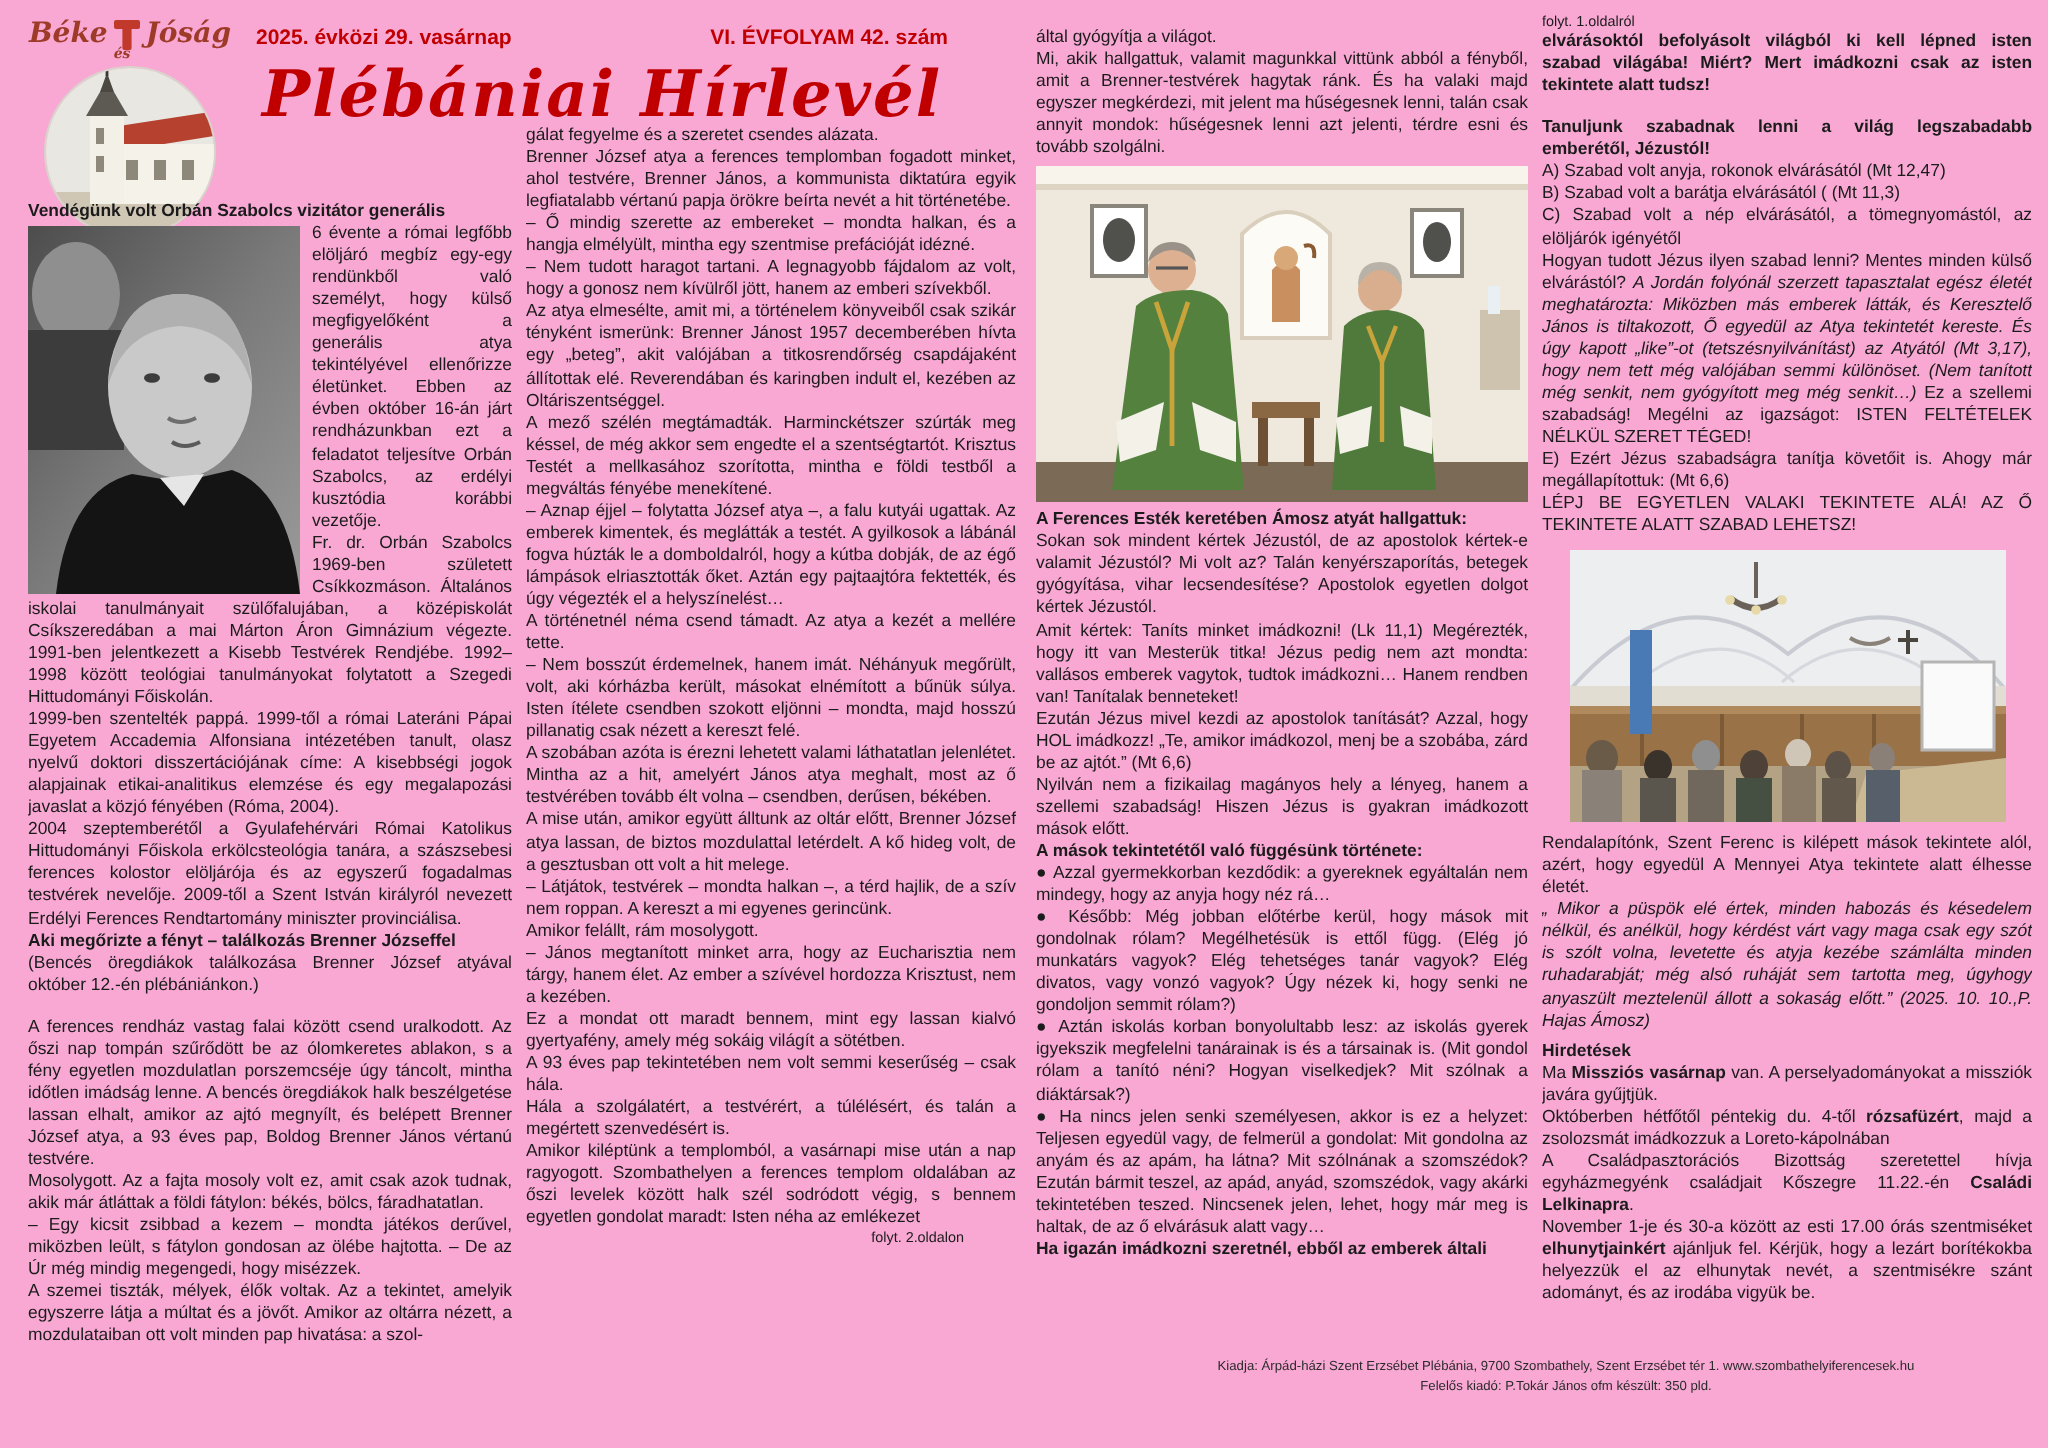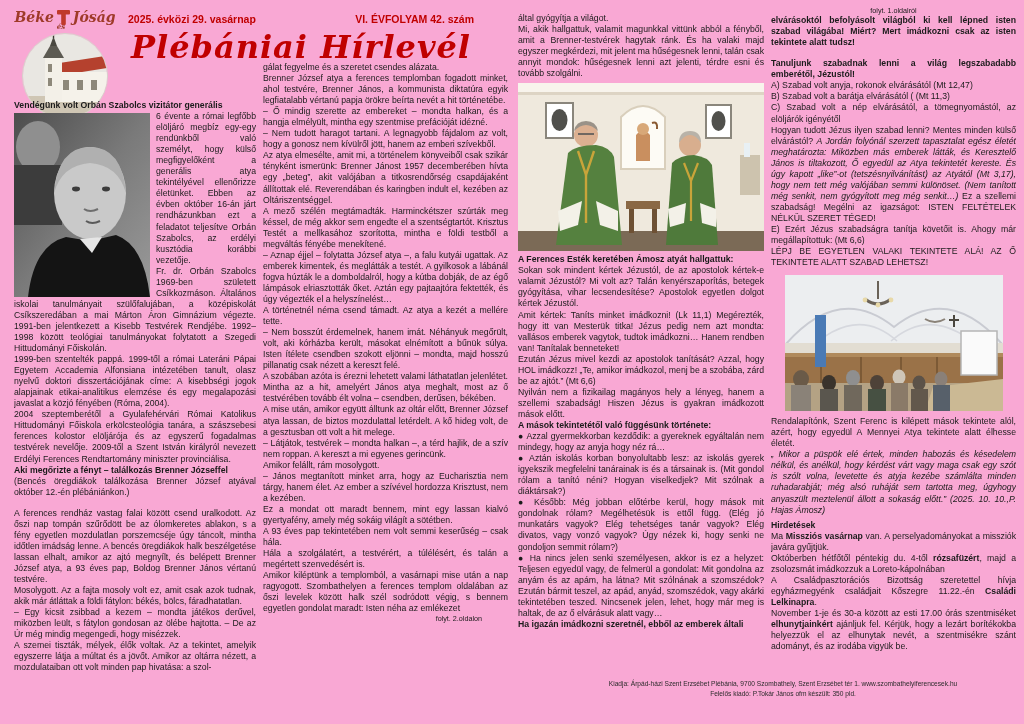--- a/index.html
+++ b/index.html
@@ -29,21 +29,21 @@
   .b{font-weight:bold;}
   .it{font-style:italic;}
   .colhead{font-weight:bold;margin:0 0 6px;}
   .subhead{font-weight:bold;margin:10px 0 0;}
   .gap{height:10px;}
   .smallgap{height:4px;}
   .portrait{float:left;width:136px;height:184px;margin:2px 6px 1px 0;}
   .photo-wide{display:block;width:246px;height:168px;margin:4px 0 3px;}
   .photo-int{display:block;width:218px;height:136px;margin:7px auto 5px;}
   .cont-note{text-align:right;font-size:7.2px;margin-top:10px;padding-right:26px;}
-  .cont-top{text-align:center;font-size:7.2px;margin:0 2px 1px 0;}
+  .cont-top{text-align:left;font-size:7.2px;margin:0 2px 1px 0;}
   .footer{position:absolute;left:545px;top:679px;width:476px;text-align:center;
         font-size:6.6px;line-height:1.5;color:#2b2b2b;}
 </style>
 </head>
 <body>
 
 <div class="page">
 
   <div class="logo-block">
     <div class="logo-script">
@@ -178,22 +178,22 @@
       <rect x="222" y="72" width="20" height="40" fill="#cdc3ae"></rect>
       <rect x="226" y="60" width="6" height="14" fill="#e8f0f4"></rect>
     </svg>
     <p class="b">A Ferences Esték keretében Ámosz atyát hallgattuk:</p>
     <p>Sokan sok mindent kértek Jézustól, de az apostolok kértek-e valamit Jézustól? Mi volt az? Talán kenyérszaporítás, betegek gyógyítása, vihar lecsendesítése? Apostolok egyetlen dolgot kértek Jézustól.</p>
     <p>Amit kértek: Taníts minket imádkozni! (Lk 11,1) Megérezték, hogy itt van Mesterük titka! Jézus pedig nem azt mondta: vallásos emberek vagytok, tudtok imádkozni… Hanem rendben van! Tanítalak benneteket!</p>
     <p>Ezután Jézus mivel kezdi az apostolok tanítását? Azzal, hogy HOL imádkozz! „Te, amikor imádkozol, menj be a szobába, zárd be az ajtót.” (Mt 6,6)</p>
     <p>Nyilván nem a fizikailag magányos hely a lényeg, hanem a szellemi szabadság! Hiszen Jézus is gyakran imádkozott mások előtt.</p>
     <p class="b">A mások tekintetétől való függésünk története:</p>
     <p>● Azzal gyermekkorban kezdődik: a gyereknek egyáltalán nem mindegy, hogy az anyja hogy néz rá…</p>
+    <p>● Később: Még jobban előtérbe kerül, hogy mások mit gondolnak rólam? Megélhetésük is ettől függ. (Elég jó munkatárs vagyok? Elég tehetséges tanár vagyok? Elég divatos, vagy vonzó vagyok? Úgy nézek ki, hogy senki ne gondoljon semmit rólam?)</p>
     <p>● Aztán iskolás korban bonyolultabb lesz: az iskolás gyerek igyekszik megfelelni tanárainak is és a társainak is. (Mit gondol rólam a tanító néni? Hogyan viselkedjek? Mit szólnak a diáktársak?)</p>
-    <p>● Később: Még jobban előtérbe kerül, hogy mások mit gondolnak rólam? Megélhetésük is ettől függ. (Elég jó munkatárs vagyok? Elég tehetséges tanár vagyok? Elég divatos, vagy vonzó vagyok? Úgy nézek ki, hogy senki ne gondoljon semmit rólam?)</p>
     <p>● Ha nincs jelen senki személyesen, akkor is ez a helyzet: Teljesen egyedül vagy, de felmerül a gondolat: Mit gondolna az anyám és az apám, ha látna? Mit szólnának a szomszédok? Ezután bármit teszel, az apád, anyád, szomszédok, vagy akárki tekintetében teszed. Nincsenek jelen, lehet, hogy már meg is haltak, de az ő elvárásuk alatt vagy…</p>
     <p class="b">Ha igazán imádkozni szeretnél, ebből az emberek általi</p>
   </div>
 
   <div class="col" id="col4">
     <p class="cont-top">folyt. 1.oldalról</p>
     <p class="b">elvárásoktól befolyásolt világból ki kell lépned isten szabad világába! Miért? Mert imádkozni csak az isten tekintete alatt tudsz!</p>
     <div class="gap"></div>
     <p class="b">Tanuljunk szabadnak lenni a világ legszabadabb emberétől, Jézustól!</p>
     <p>A) Szabad volt anyja, rokonok elvárásától (Mt 12,47)</p>

